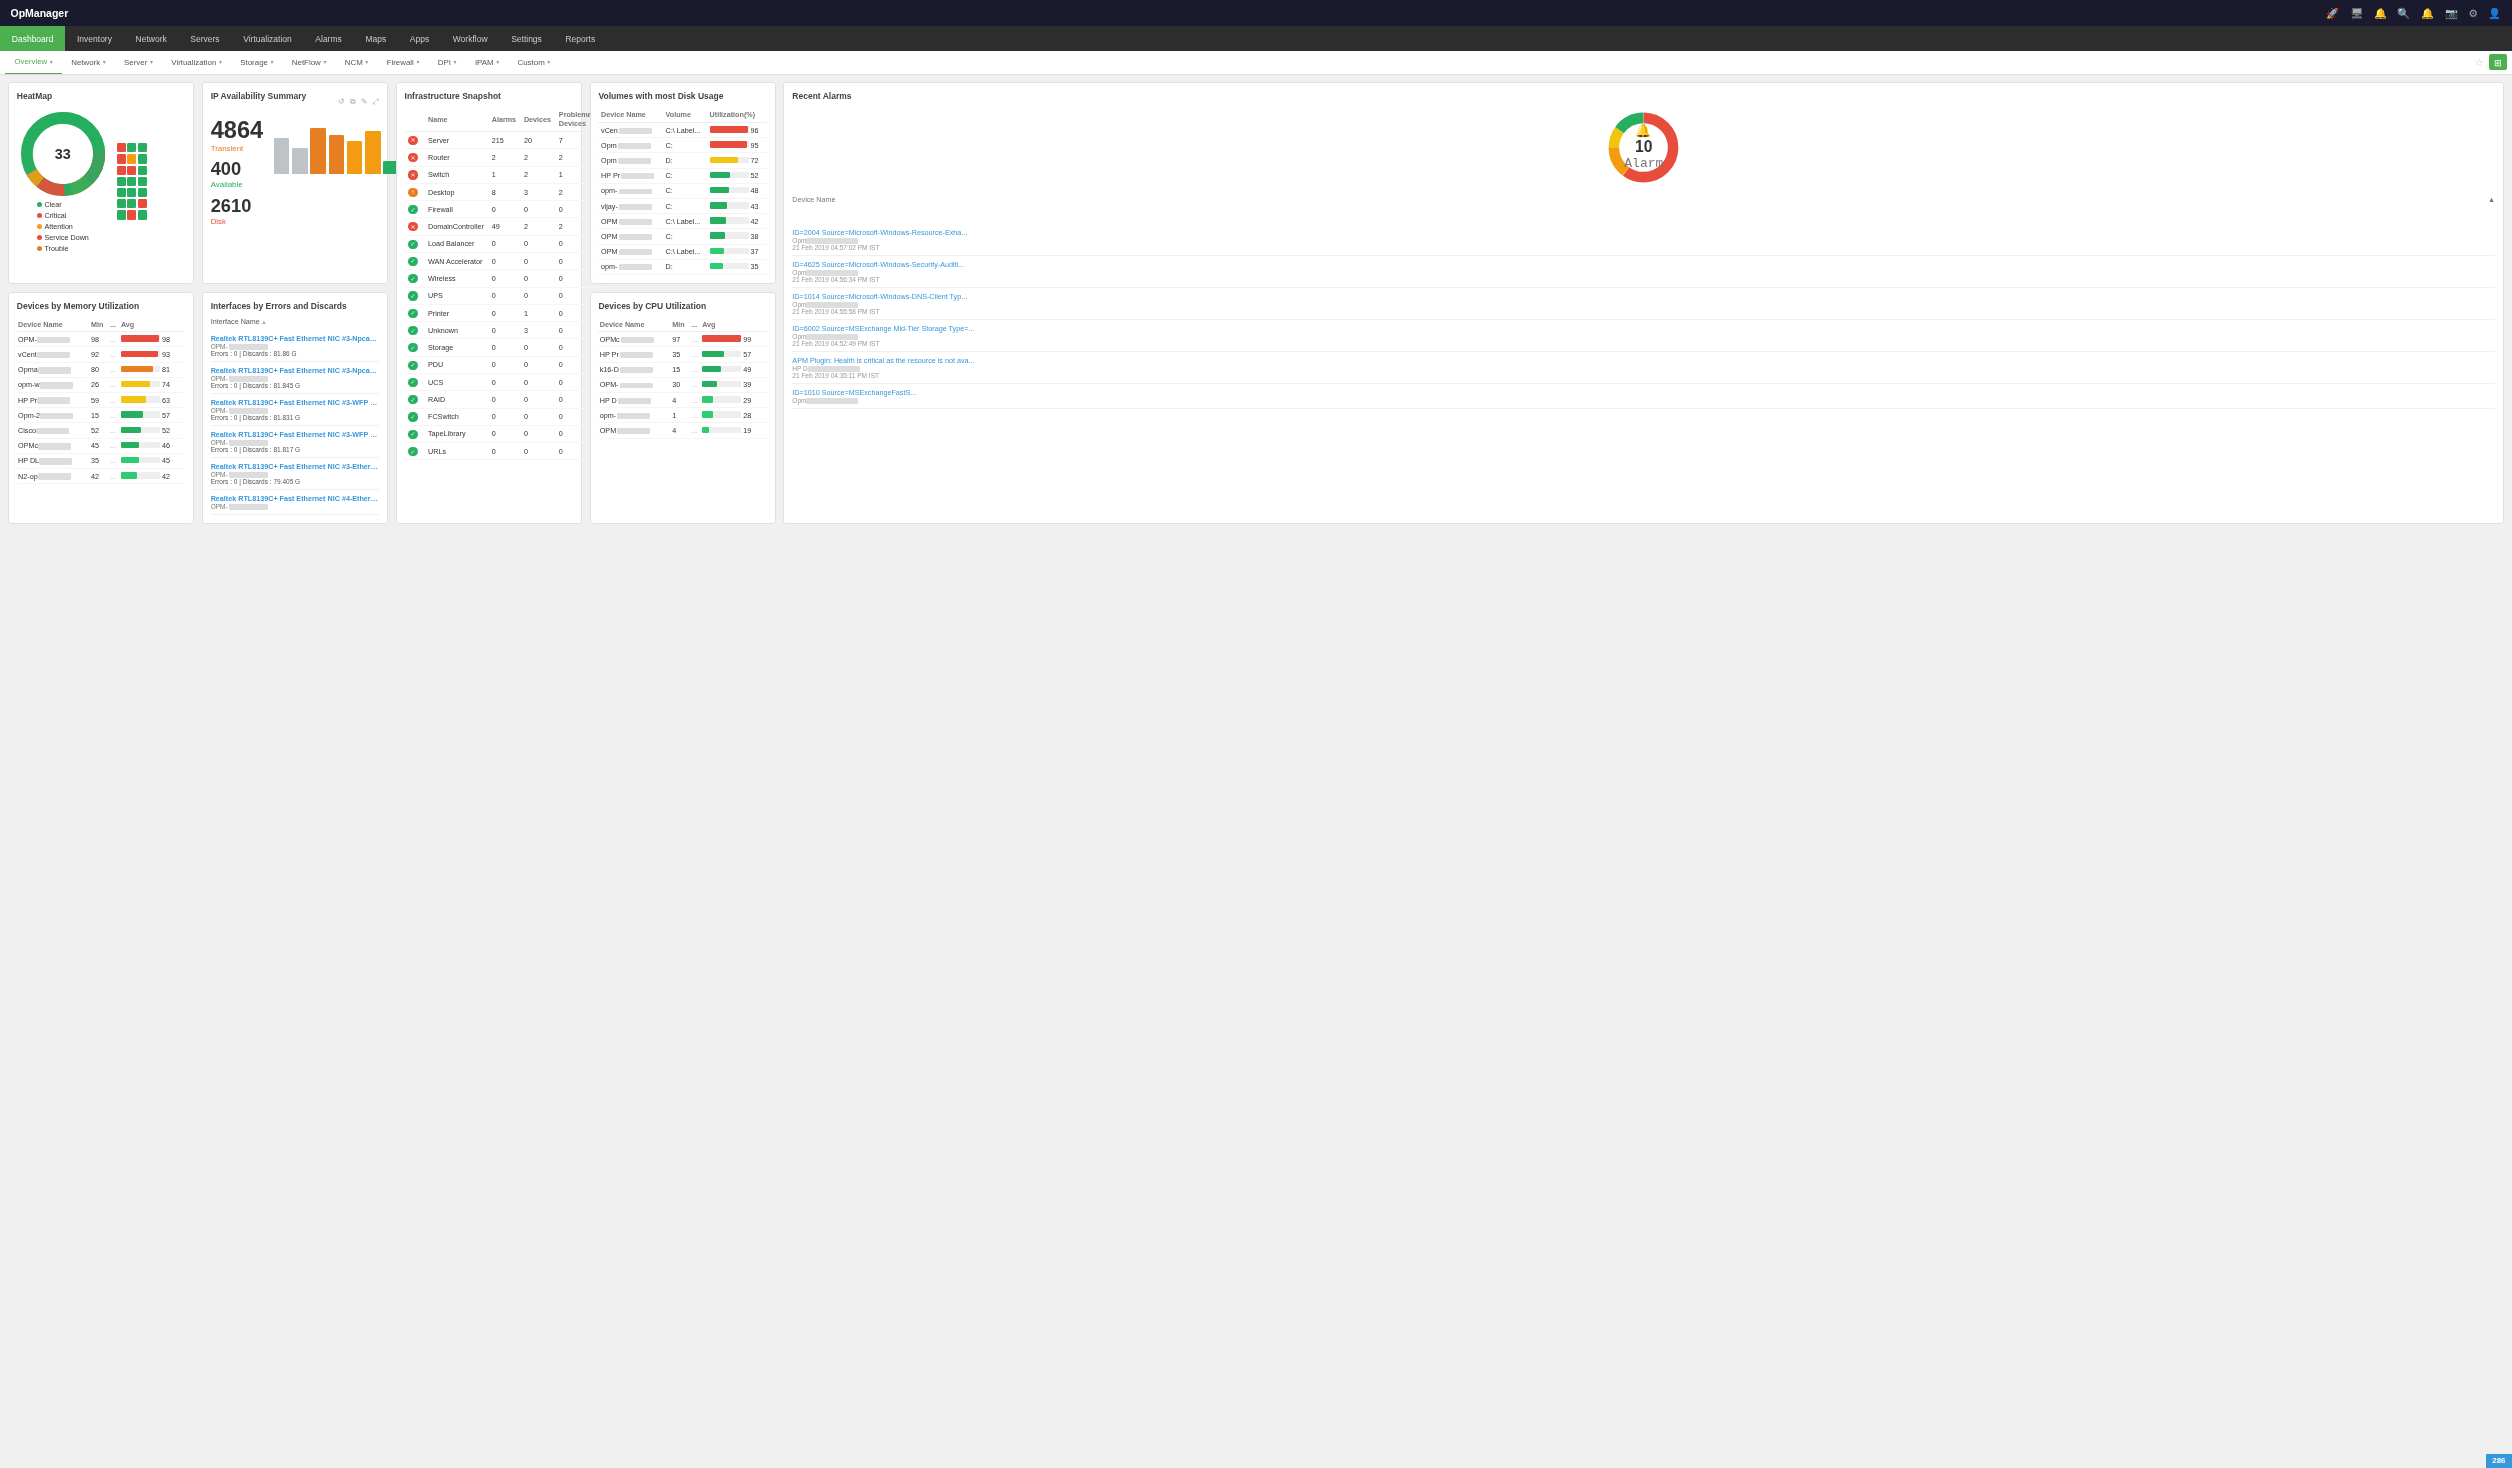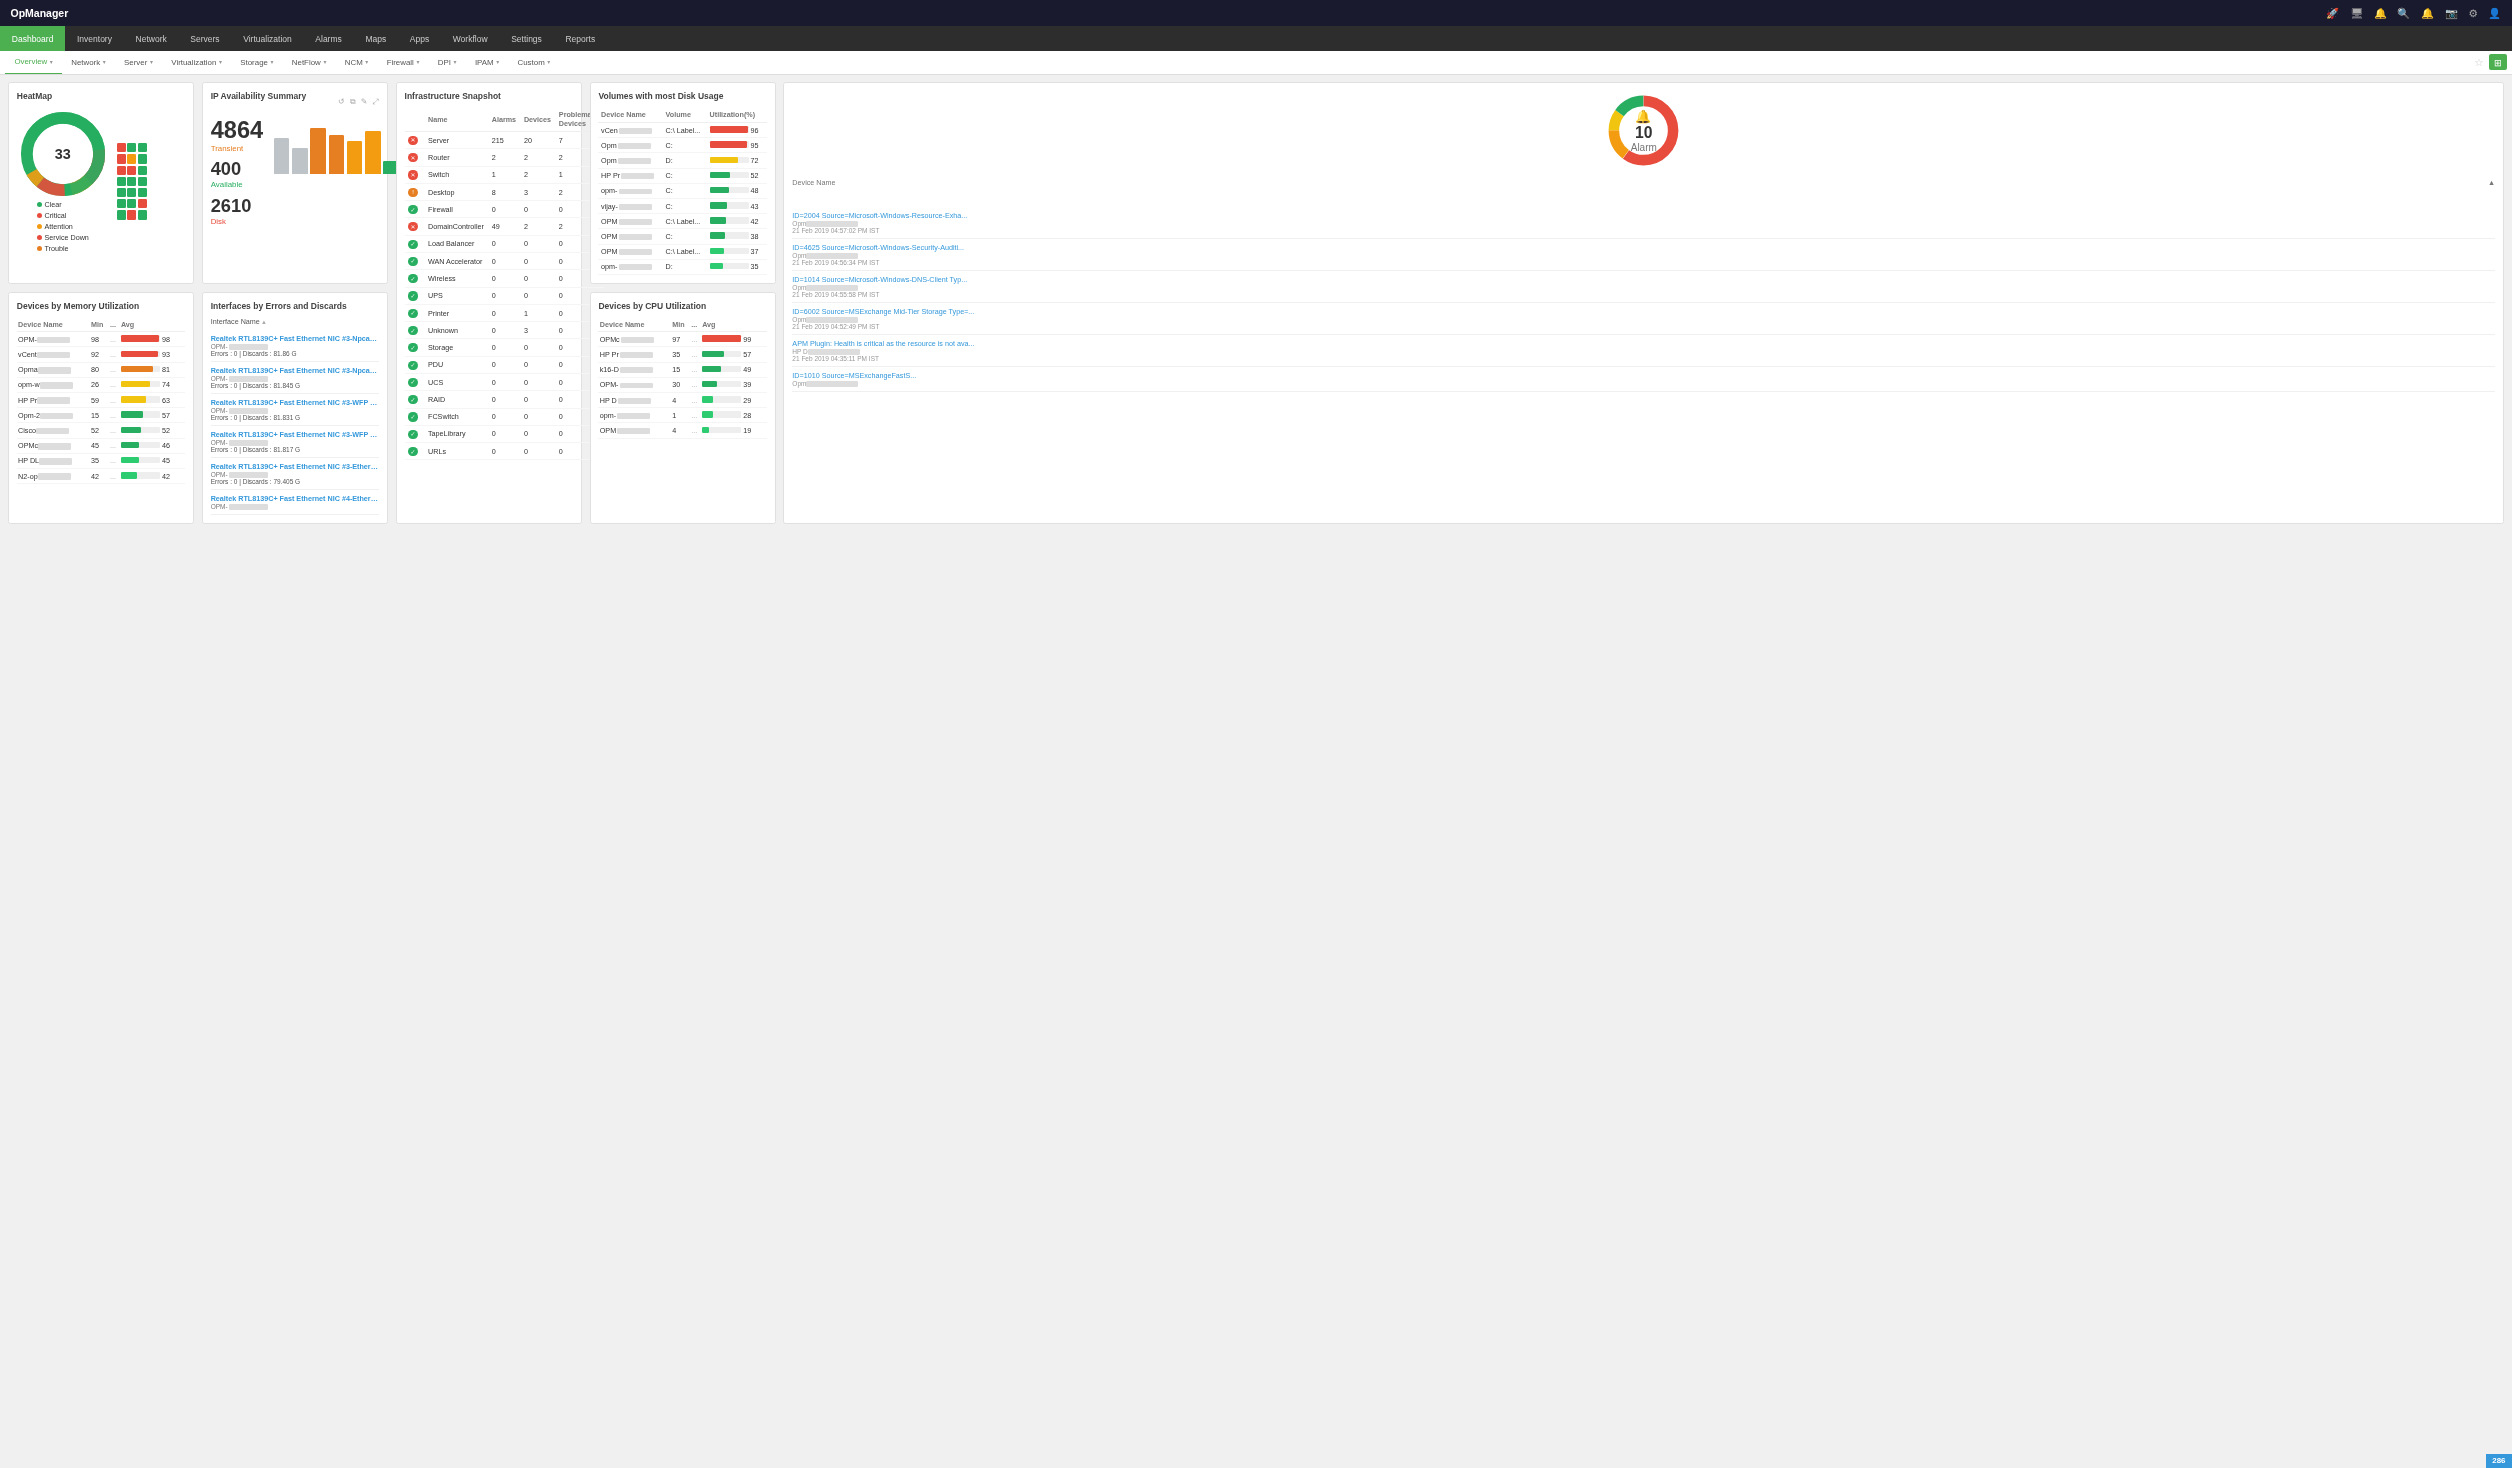--- a/index.html
+++ b/index.html
@@ -85,21 +85,21 @@
     .status-green { background: #27ae60; }
     .volumes-table { width: 100%; border-collapse: collapse; }
     .volumes-table th { font-size: 7.2px; color: #777; border-bottom: 0.7px solid #eee; padding: 2.6px 2.6px; text-align: left; }
     .volumes-table td { font-size: 7.2px; padding: 2.6px 2.6px; border-bottom: 0.7px solid #f5f5f5; vertical-align: middle; }
 
     
     .alarms-card { grid-column: 5; grid-row: 1 / 3; min-width: 183px; }
     .alarm-donut { position: relative; width: 79px; height: 79px; margin: 0 auto 7.9px; }
     .alarm-center { position: absolute; top: 50%; left: 50%; transform: translate(-50%, -50%); text-align: center; }
     .alarm-center .alarm-num { font-size: 15.7px; font-weight: bold; color: #333; }
-    .alarm-center .alarm-label { font-size: 10px; color: #777; }
+    .alarm-center .alarm-label { font-size: 13px; color: #777; font-family: Liberation Mono, monospace; }
     .alarm-bell { font-size: 13px; color: #e67e22; display: block; }
     .alarm-list { margin-top: 20px; }
     .alarm-item { border-bottom: 0.7px solid #f0f0f0; padding: 3.9px 0; }
     .alarm-title { font-size: 7.2px; color: #3498db; }
     .alarm-sub { font-size: 6.5px; color: #999; }
     .alarm-device-blur { display: inline-block; width: 52px; height: 5.9px; background: #ddd; border-radius: 1.3px; vertical-align: middle; }
     .alarm-list-header { display: flex; align-items: center; justify-content: space-between; margin-bottom: 2.6px; }
     .alarm-list-header span { font-size: 7.2px; color: #777; }
 
     
@@ -723,20 +723,21 @@
     <td>
       <span class="bar-bg"><span class="bar-fill bar-lt-green" style="width:7.2px;"></span></span>
       19
     </td>
           </tr>
         </tbody>
     </table>
   </div>
 
   <div class="card alarms-card" style="grid-column:5;grid-row:1/3;">
+    <div class="card-title">Recent Alarms</div>
     <div class="alarm-donut">
       <svg width="79" height="79" viewBox="0 0 120 120">
         <circle cx="60" cy="60" r="45" fill="none" stroke="#e74c3c" stroke-width="16" stroke-dasharray="169.6 113" stroke-dashoffset="0" transform="rotate(-90 60 60)"></circle>
         <circle cx="60" cy="60" r="45" fill="none" stroke="#f39c12" stroke-width="16" stroke-dasharray="42 240" stroke-dashoffset="-170" transform="rotate(-90 60 60)"></circle>
         <circle cx="60" cy="60" r="45" fill="none" stroke="#f1c40f" stroke-width="16" stroke-dasharray="28 254" stroke-dashoffset="-212" transform="rotate(-90 60 60)"></circle>
         <circle cx="60" cy="60" r="45" fill="none" stroke="#27ae60" stroke-width="16" stroke-dasharray="42 240" stroke-dashoffset="-240" transform="rotate(-90 60 60)"></circle>
         <circle cx="60" cy="60" r="30" fill="#fff"></circle>
       </svg>
       <div class="alarm-center">
         <span class="alarm-bell">🔔</span>

